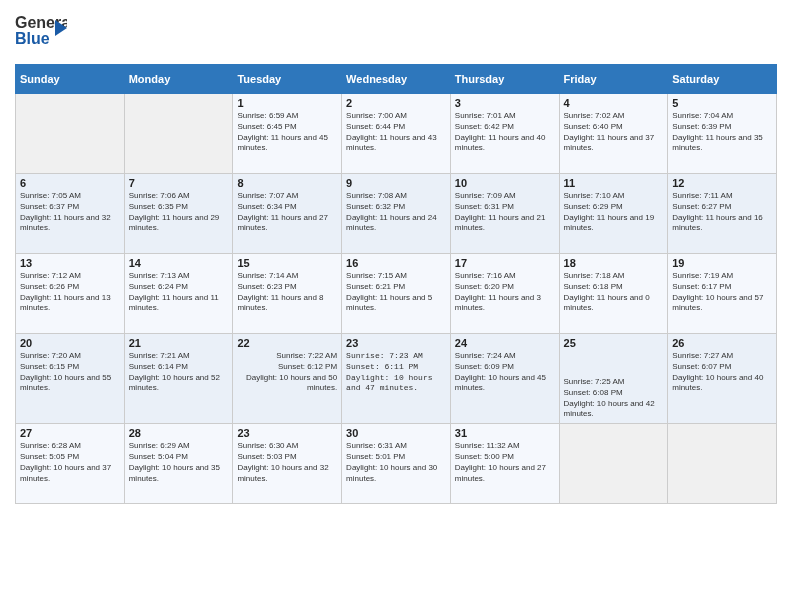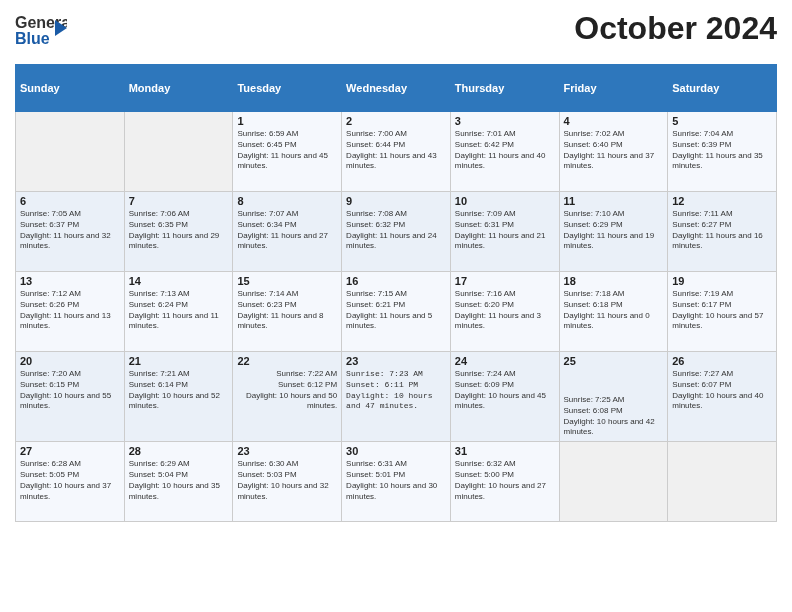--- a/index.html
+++ b/index.html
@@ -39,21 +39,21 @@
     table {
       width: 100%;
       border-collapse: collapse;
       table-layout: fixed;
     }
     thead tr th {
       background-color: #2e77bc;
       color: #fff;
       font-size: 11px;
       font-weight: bold;
-      padding: 17px 4px;
+      padding: 8px 4px;
       text-align: left;
       border: 1px solid #2e77bc;
     }
     tbody tr td {
       border: 1px solid #ccc;
       vertical-align: top;
       padding: 3px 4px;
       font-size: 8.5px;
       color: #333;
       height: 80px;
@@ -89,21 +89,20 @@
     <div class="logo">
       <div>
         <svg width="52" height="42" viewBox="0 0 52 42">
           <text x="0" y="18" font-size="16" font-weight="bold" fill="#333" font-family="Arial">General</text>
           <text x="0" y="34" font-size="16" font-weight="bold" fill="#1a5ba6" font-family="Arial">Blue</text>
           <polygon points="40,10 52,18 40,26" fill="#1a5ba6"></polygon>
         </svg>
       </div>
     </div>
     <div class="title-block">
-      <div class="month-title">October 2024</div>
     </div>
   </div>
 
   <table>
     <thead>
       <tr>
         <th>Sunday</th>
         <th>Monday</th>
         <th>Tuesday</th>
         <th>Wednesday</th>
@@ -299,21 +298,21 @@
 Daylight: 10 hours and 32 minutes.</div>
           </td>
           <td>
             <span class="day-num">30</span>
             <div class="cell-text" style="white-space: pre-line;">Sunrise: 6:31 AM
 Sunset: 5:01 PM
 Daylight: 10 hours and 30 minutes.</div>
           </td>
           <td>
             <span class="day-num">31</span>
-            <div class="cell-text" style="white-space: pre-line;">Sunrise: 6:32 AM
+            <div class="cell-text" style="white-space: pre-line;">Sunrise: 11:32 AM
 Sunset: 5:00 PM
 Daylight: 10 hours and 27 minutes.</div>
           </td>
           <td class="empty-cell"></td>
           <td class="empty-cell"></td>
         </tr>
       </tbody>
   </table>
 </div>
 

